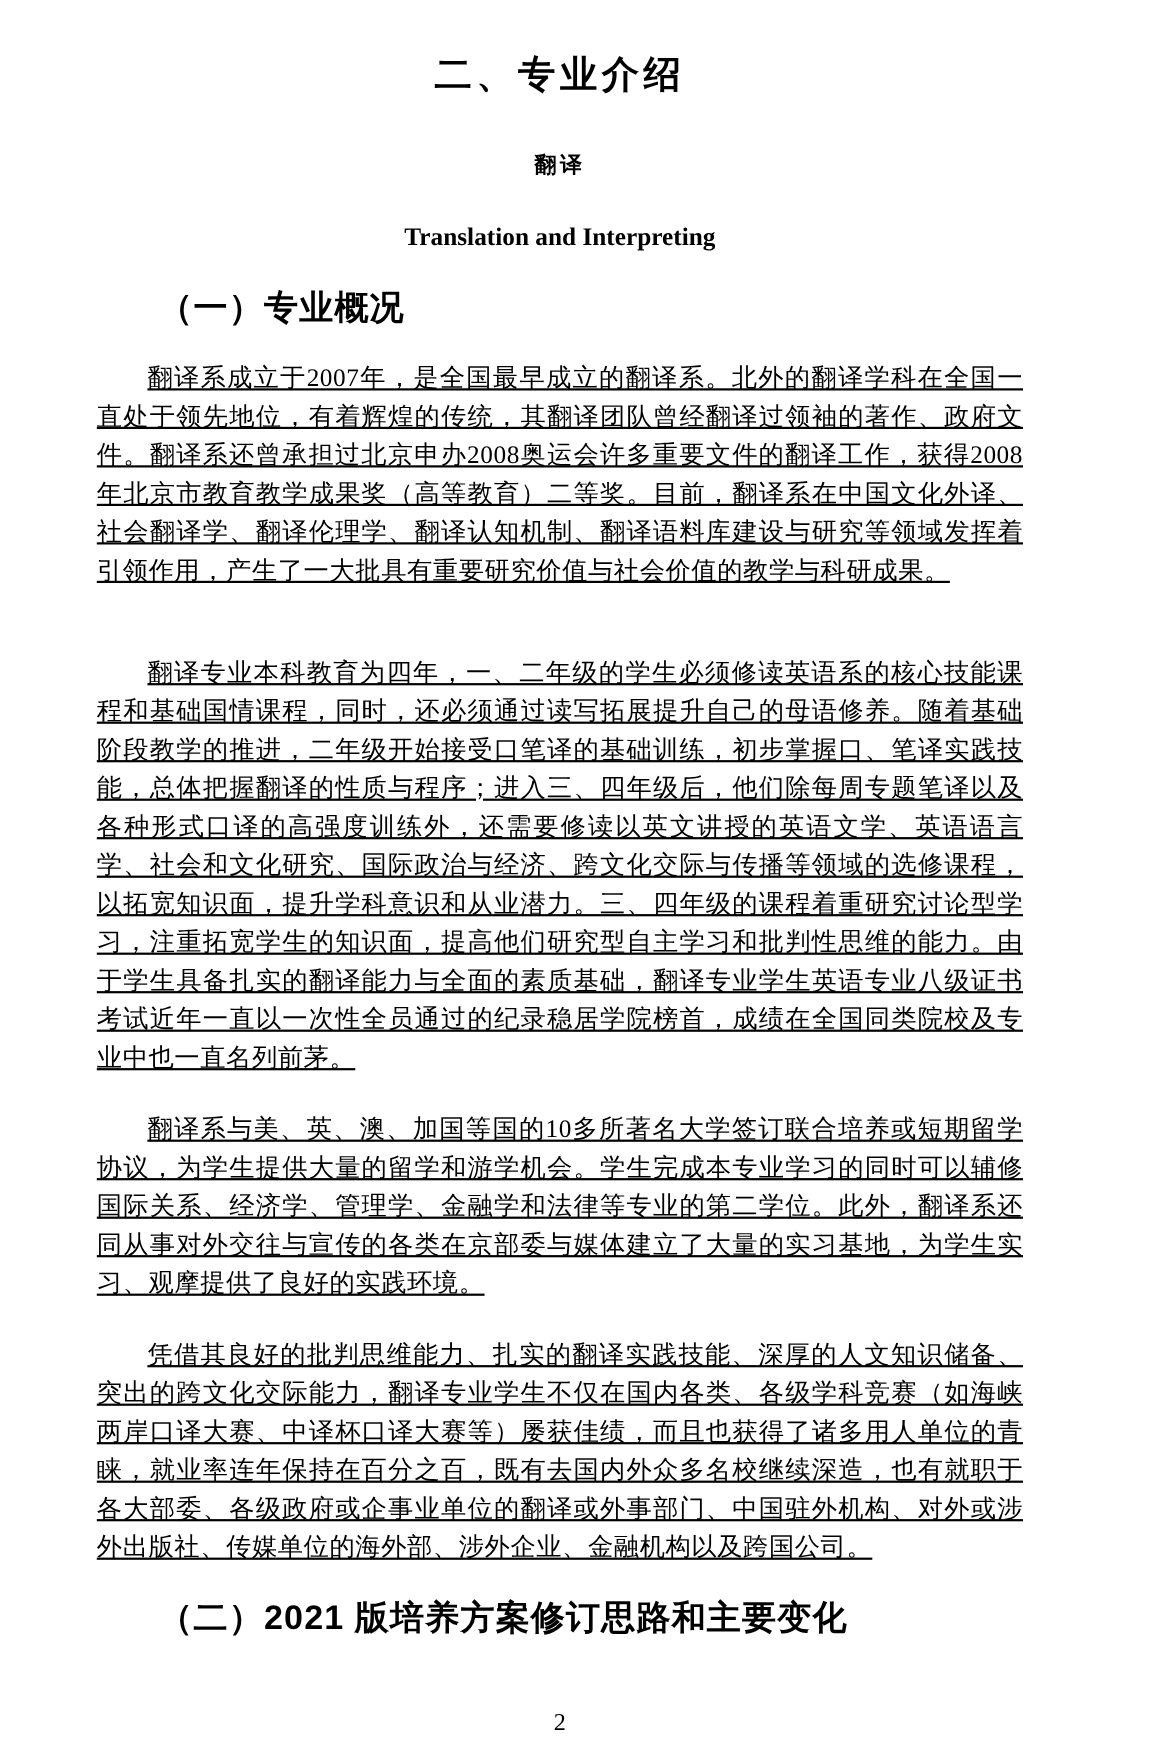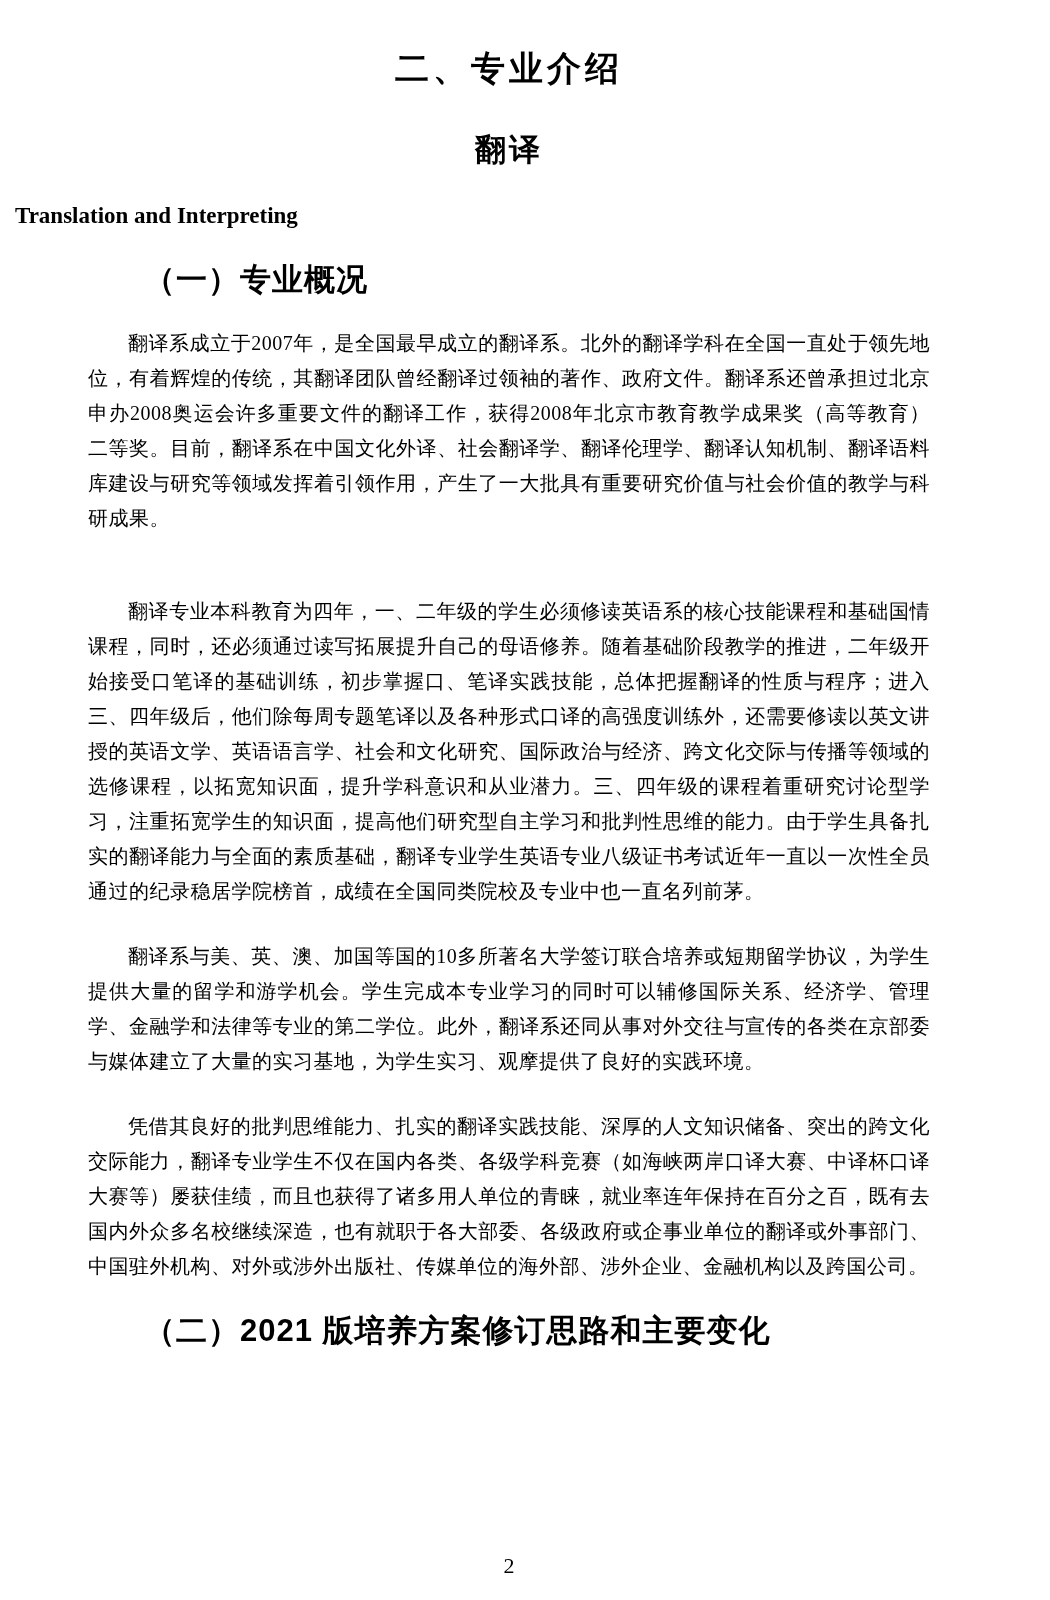--- a/index.html
+++ b/index.html
@@ -22,53 +22,53 @@
     font-family: "Liberation Sans", "DejaVu Sans", sans-serif;
     font-size: 34px;
     line-height: 40px;
     font-weight: bold;
     letter-spacing: 4px;
   }
   .major-title {
     margin: 45px 0 0 0;
     text-align: center;
     font-family: "Liberation Sans", "DejaVu Sans", sans-serif;
-    font-size: 31px;
+    font-size: 20px;
     line-height: 34px;
     font-weight: bold;
     letter-spacing: 3px;
   }
   .major-title-en {
     margin: 34px 0 0 0;
-    text-align: left;
+    text-align: center;
     font-family: "Liberation Serif", "DejaVu Serif", serif;
     font-size: 23px;
     line-height: 30px;
     font-weight: bold;
-    padding-left: 15px;
   }
   .section-heading {
     margin: 33px 88px 0 88px;
     padding-left: 56px;
     font-family: "Liberation Sans", "DejaVu Sans", sans-serif;
     font-size: 31px;
     line-height: 32px;
     font-weight: bold;
     letter-spacing: 1px;
   }
   .section-heading.sec2 {
     margin-top: 31px;
   }
   .para {
     margin: 30px 88px 0 88px;
-    font-size: 20px;
+    font-size: 23px;
     line-height: 35px;
     text-align: justify;
     text-indent: 2em;
     letter-spacing: 0.5px;
+    text-decoration: underline;
   }
   .para.p2 { margin-top: 58px; }
   .para.p4 { }
   .para.p5 { margin-top: 33px; }
   .page-number {
     position: absolute;
     top: 1552px;
     left: 0;
     width: 100%;
     text-align: center;

